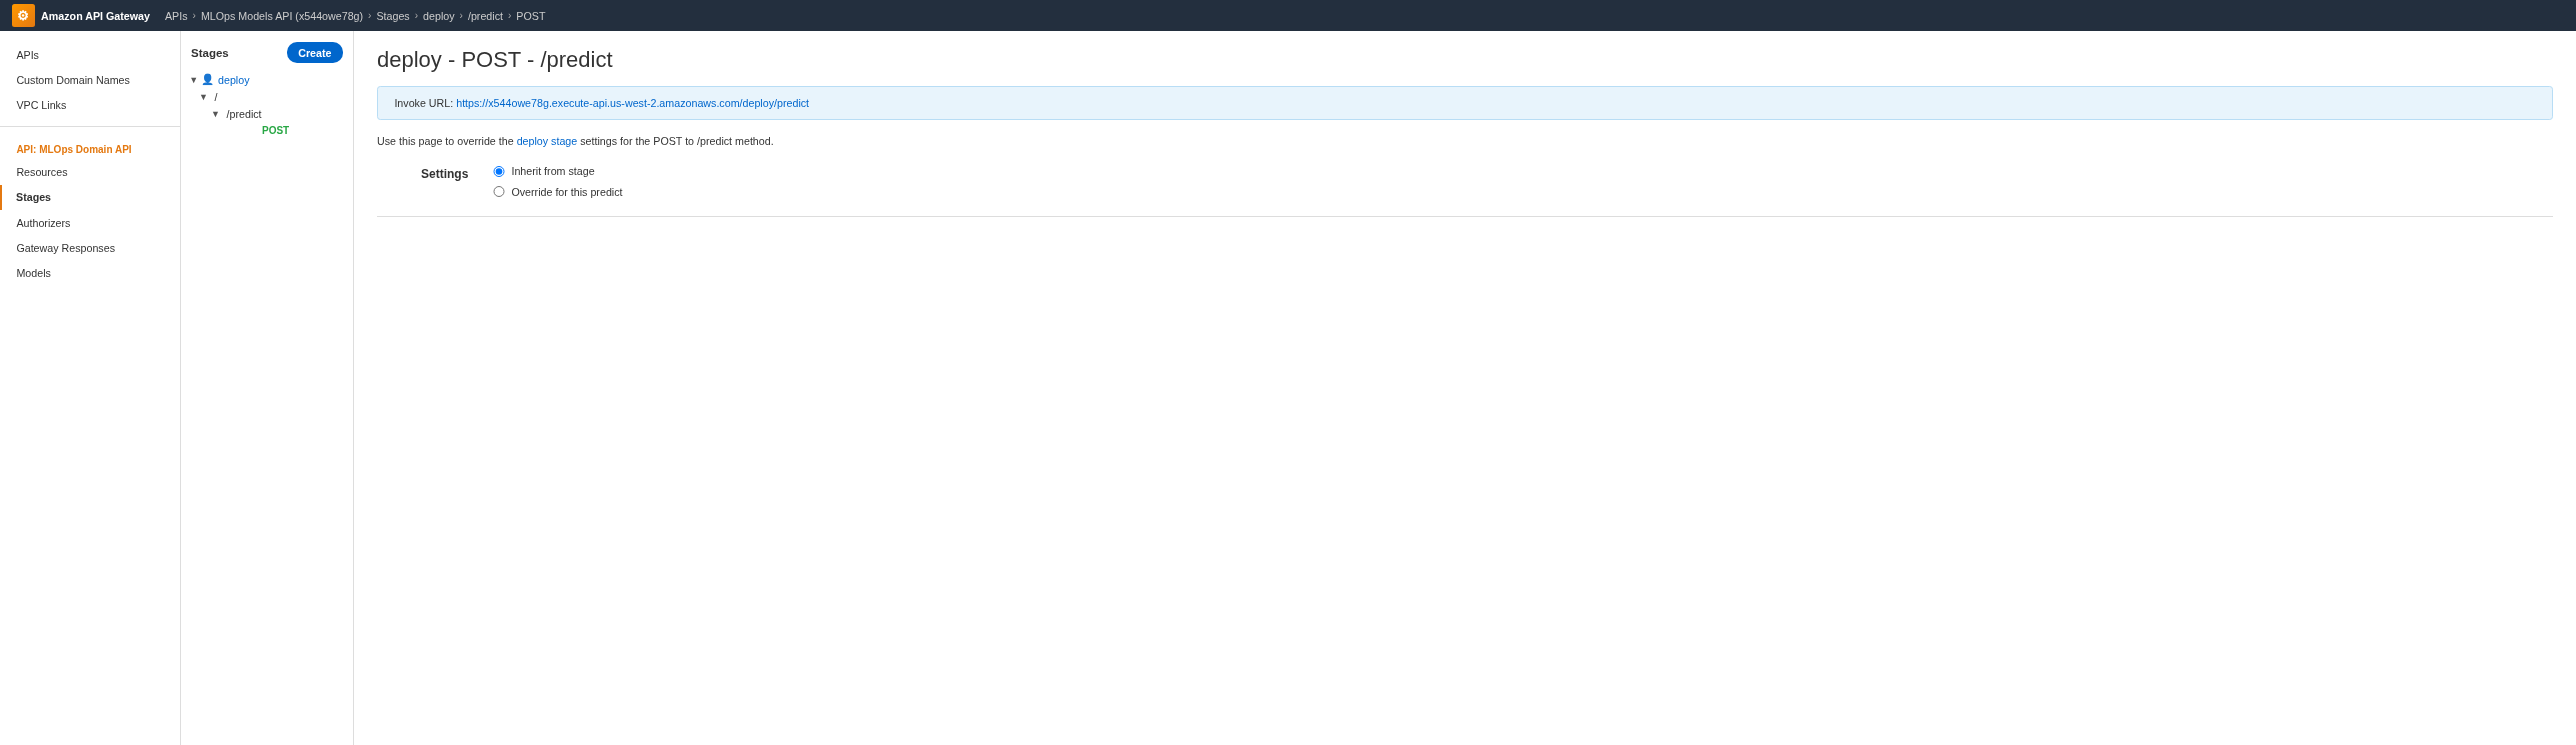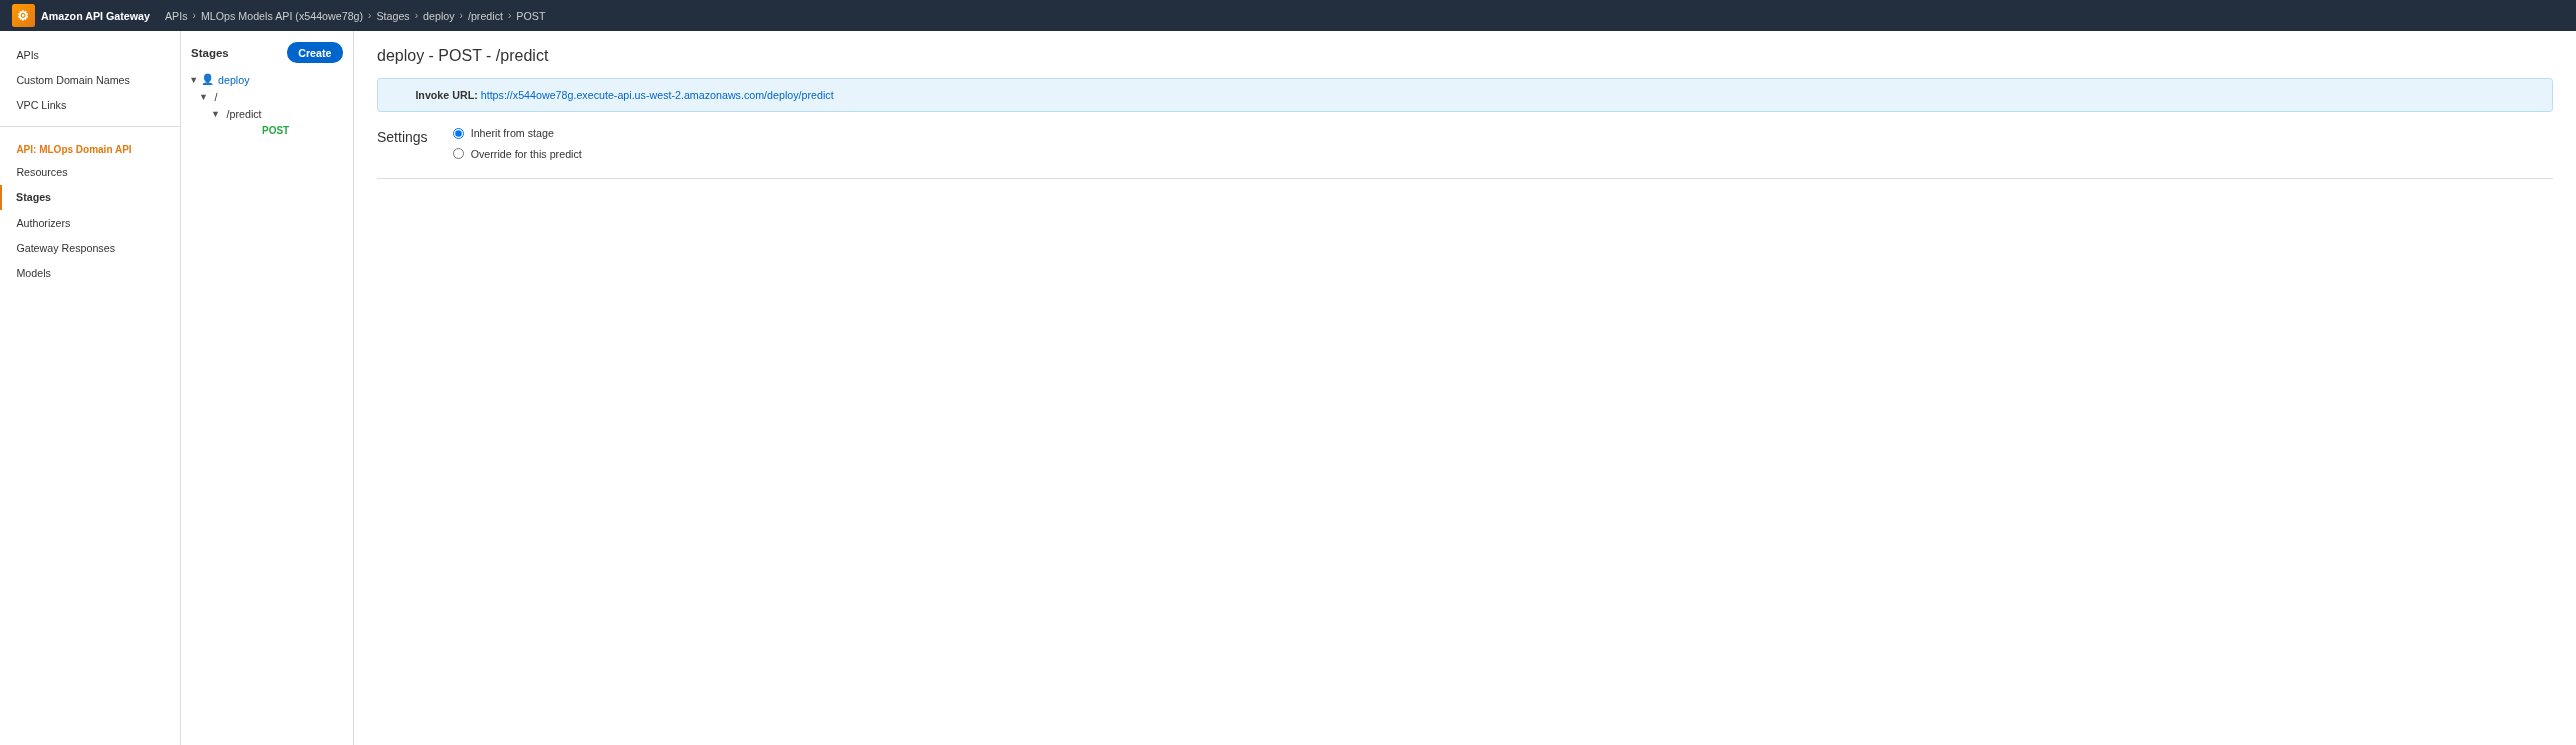--- a/index.html
+++ b/index.html
@@ -70,38 +70,38 @@
     .tree-label-deploy { color: #0066cc; font-weight: 500; }
     .tree-label-slash { color: #333; margin-left: 11.5px; }
     .tree-label-predict { color: #333; margin-left: 23px; }
     .tree-post { color: #28a745; margin-left: 35px; font-size: 10px; font-weight: 600; }
 
     
     .content-panel {
       flex: 1; overflow-y: auto; padding: 16.4px 23px; background: #fff;
     }
     .content-title {
-      font-size: 16px; font-weight: 400; color: #333; margin-bottom: 13px;
+      font-size: 22px; font-weight: 400; color: #333; margin-bottom: 13px;
     }
     .invoke-url-bar {
       background: #e8f4fc; border: 0.8px solid #b8ddf5; border-radius: 3.3px;
       padding: 10px 16.4px; margin-bottom: 15px; font-size: 10.7px; color: #333;
     }
-    .invoke-url-bar .label { font-weight: 700; color: #333; margin-left: 21px; }
+    .invoke-url-bar .label { font-weight: 400; color: #333; }
     .invoke-url-bar a { color: #0066cc; text-decoration: none; }
     .description-text {
       font-size: 10.7px; color: #333; margin-bottom: 18px;
     }
     .description-text a { color: #0066cc; text-decoration: none; }
 
     .settings-section {
       display: flex; gap: 25px; margin-bottom: 18px; align-items: flex-start;
     }
     .settings-label {
-      font-weight: 400; font-size: 14px; color: #333; padding-top: 1.6px;
+      font-weight: 700; font-size: 12px; color: #333; padding-top: 1.6px; margin-left: 44px;
     }
     .settings-options { display: flex; flex-direction: column; gap: 8.2px; }
     .radio-option {
       display: flex; align-items: center; gap: 6.6px; font-size: 10.7px; cursor: pointer;
     }
     .radio-option input[type=radio] { width: 11.5px; height: 11.5px; cursor: pointer; }
 
     .divider-line {
       border: none; border-top: 0.8px solid #ddd; margin: 8.2px 0 0 0;
     }
@@ -174,20 +174,23 @@
   </div>
 
   <div class="content-panel">
     <h1 class="content-title">deploy - POST - /predict</h1>
 
     <div class="invoke-url-bar">
       <span class="label">Invoke URL:</span>
       <a>https://x544owe78g.execute-api.us-west-2.amazonaws.com/deploy/predict</a>
     </div>
 
+    <p class="description-text">
+      <span>Use this page to override the </span><a href="#">deploy stage</a><span> settings for the POST to /predict method.</span>
+    </p>
 
     <div class="settings-section">
       <span class="settings-label">Settings</span>
       <div class="settings-options">
         <label class="radio-option">
           <input type="radio" name="settings" checked="" style="">
           <span>Inherit from stage</span>
         </label>
         <label class="radio-option">
           <input type="radio" name="settings" style="">

